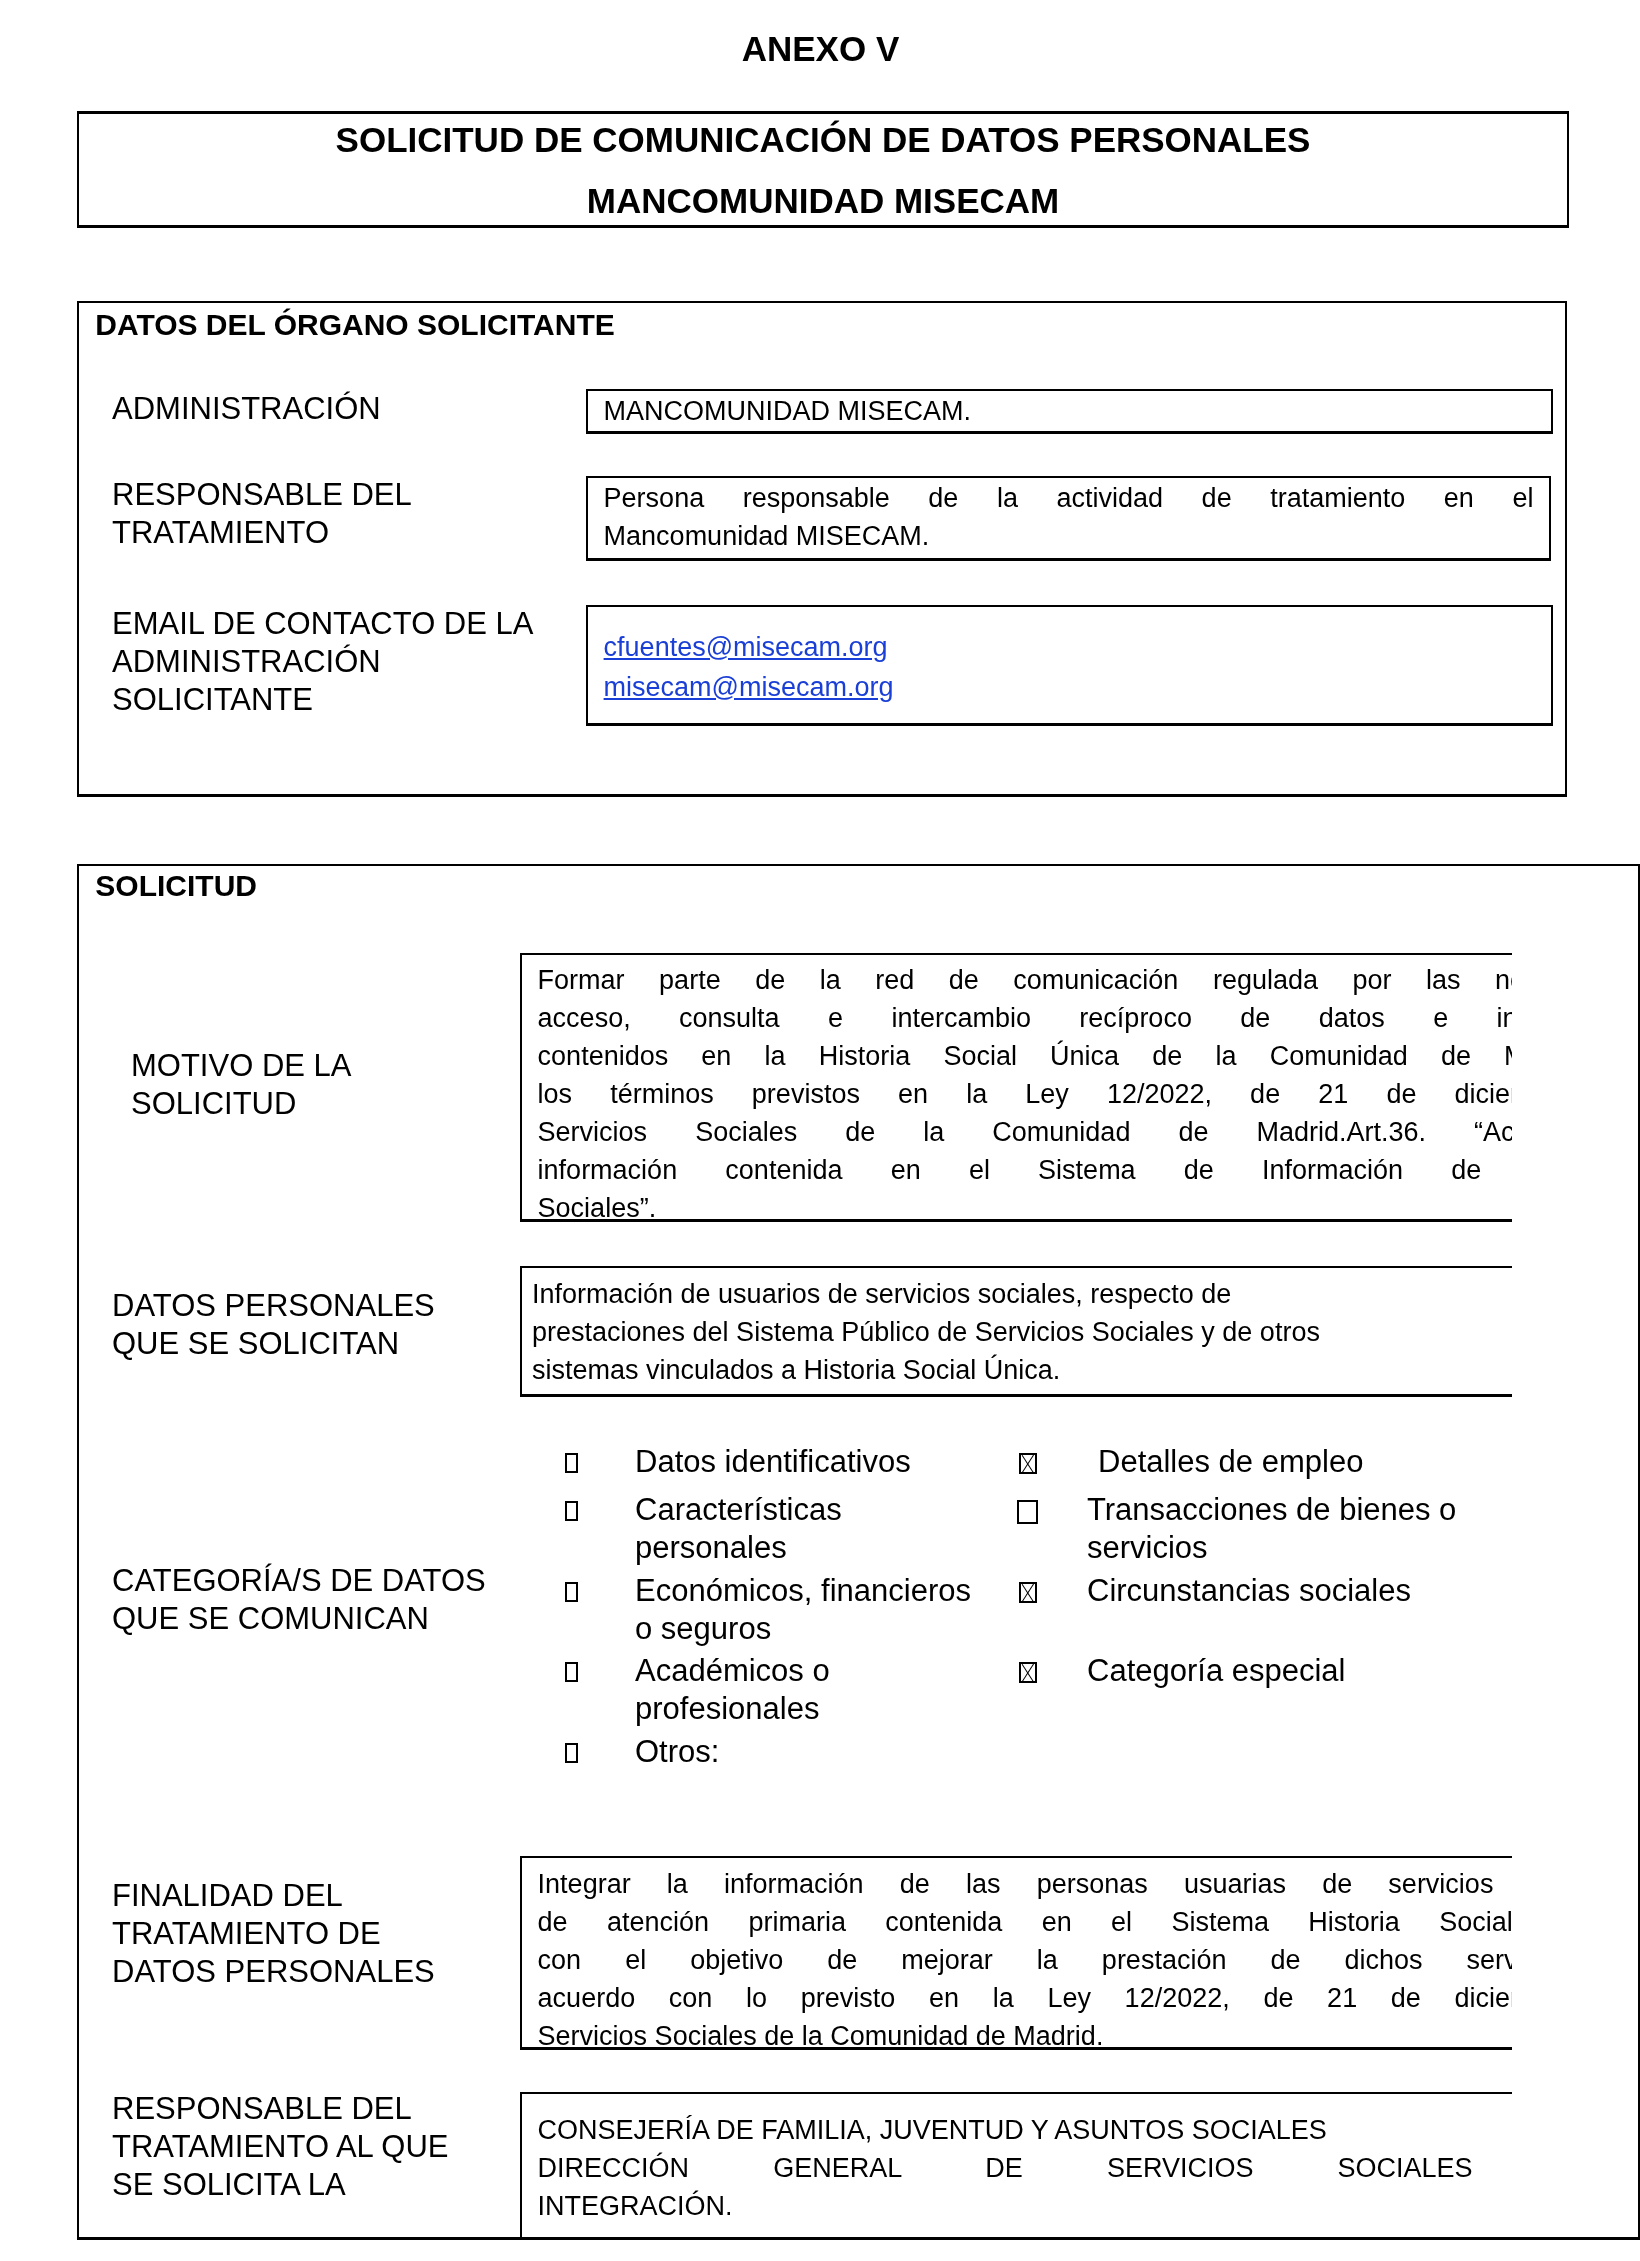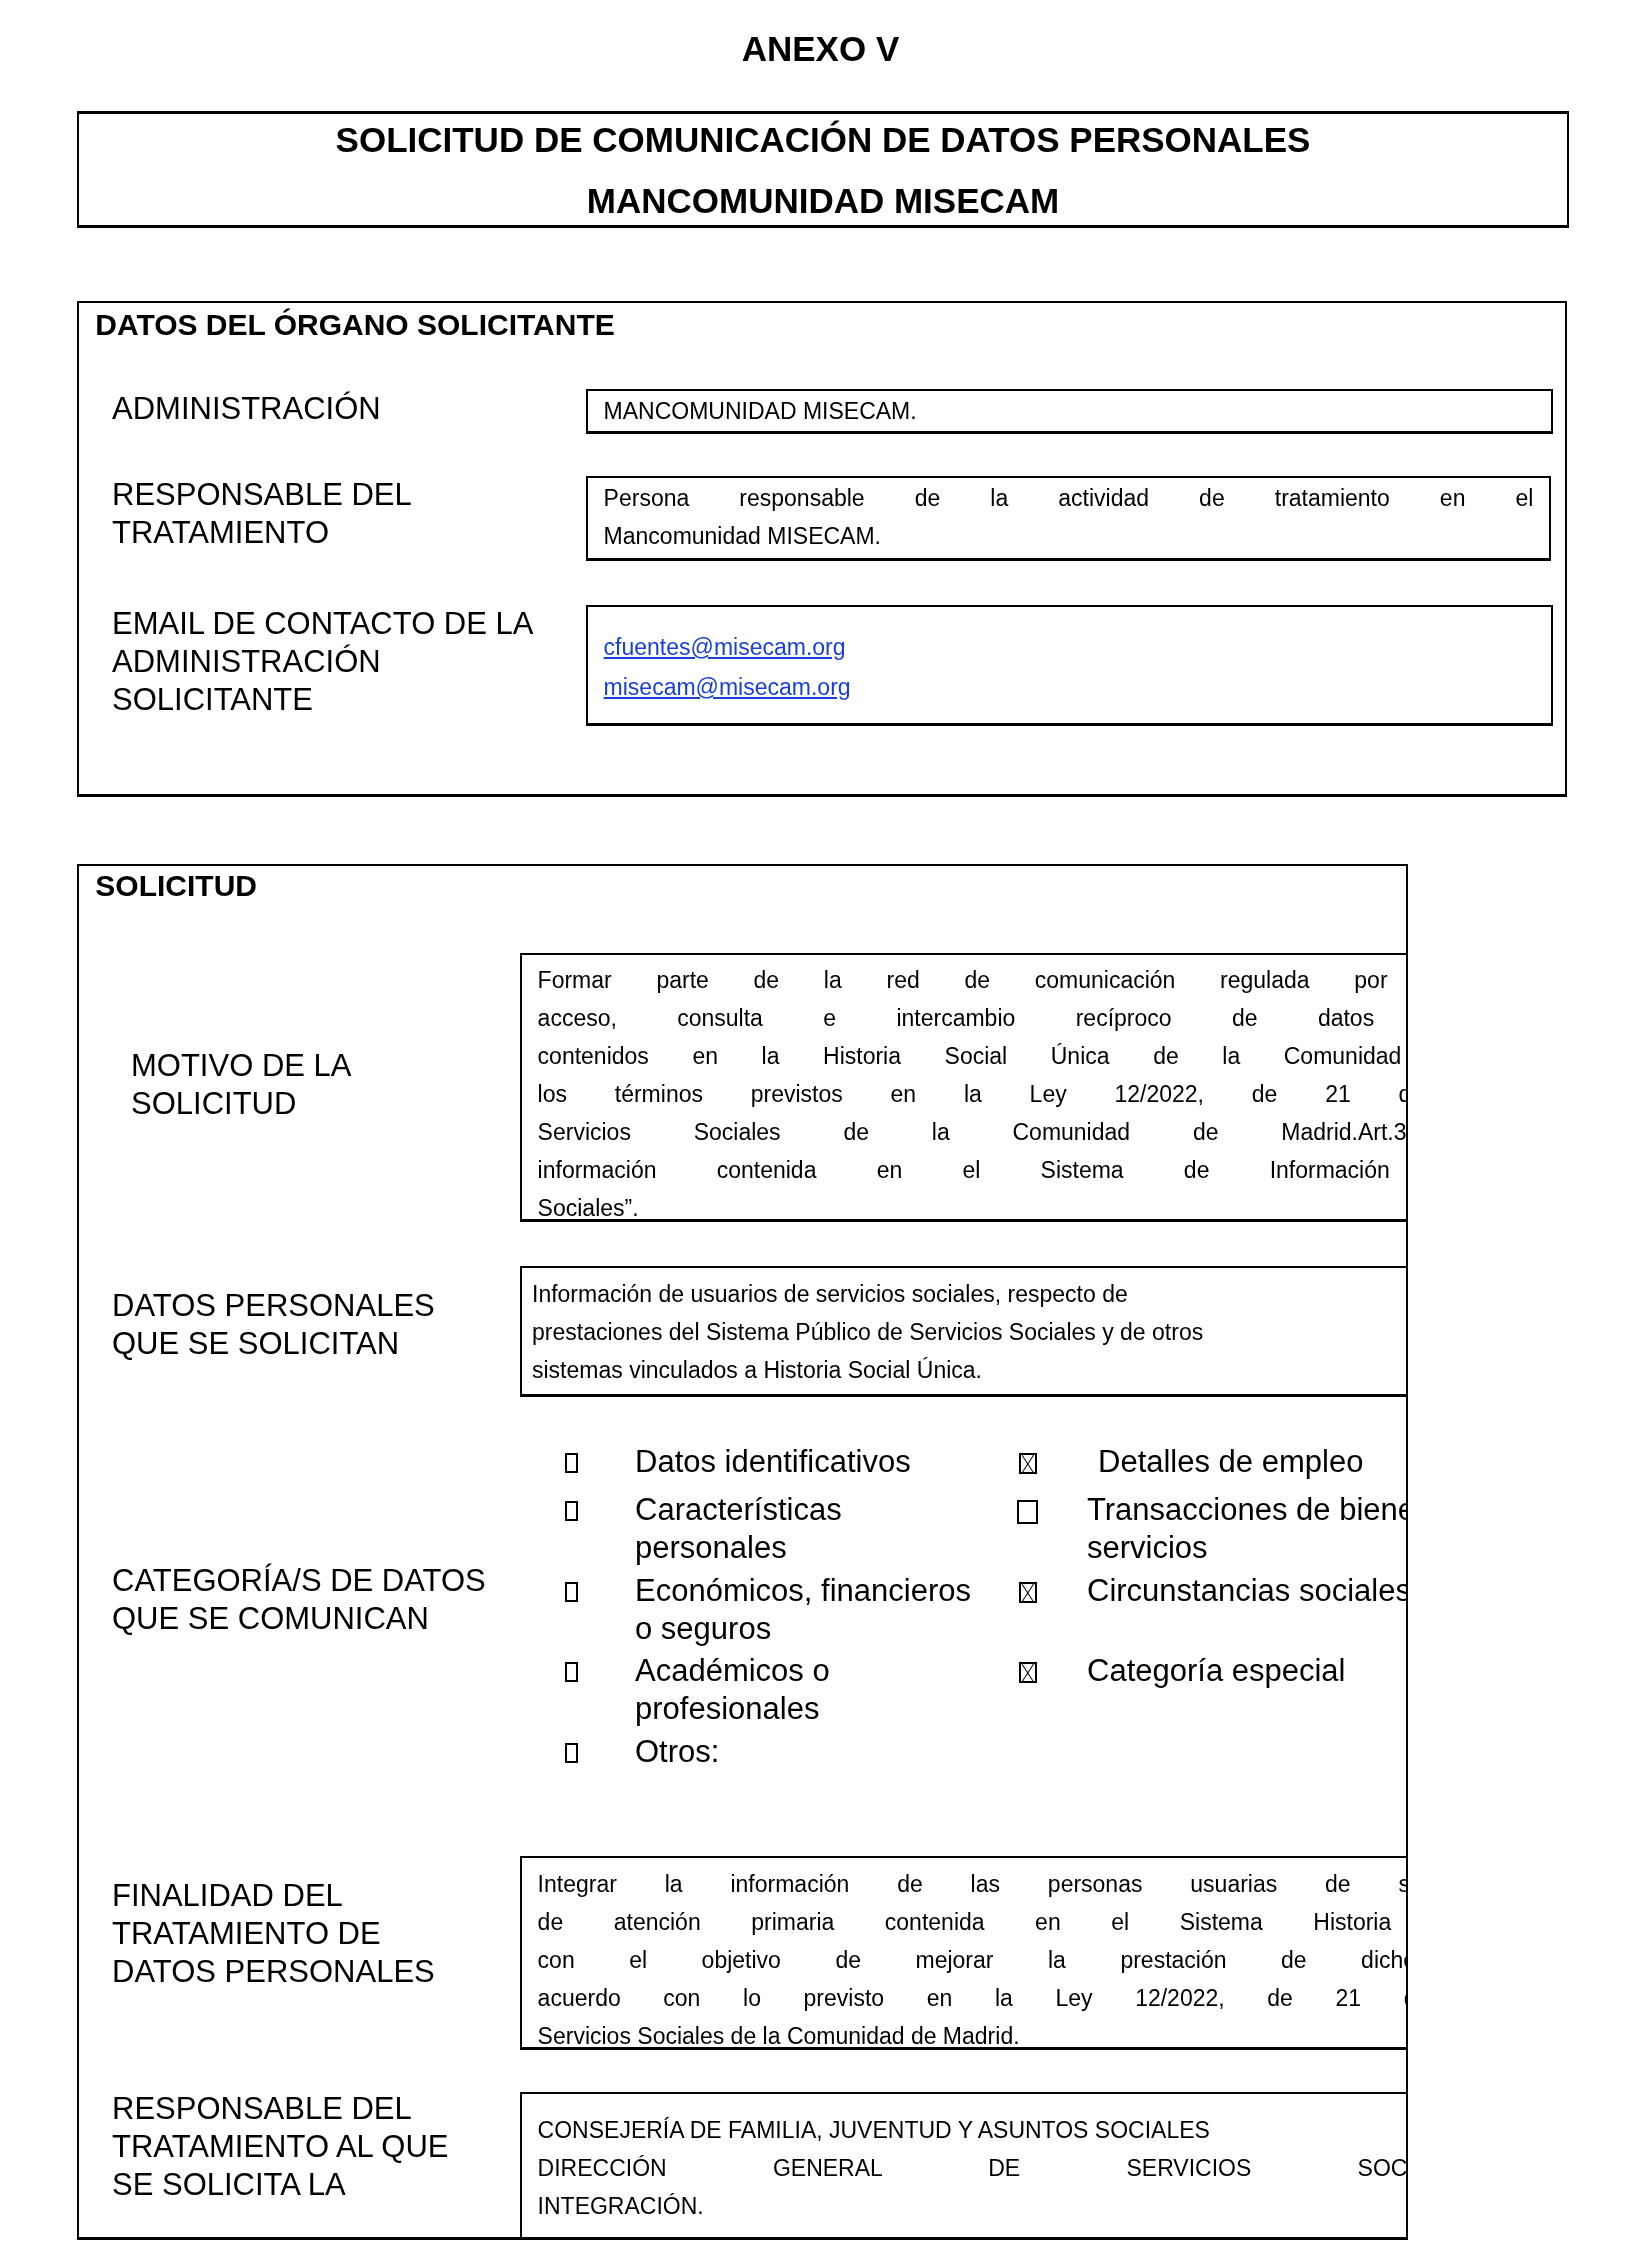--- a/index.html
+++ b/index.html
@@ -8,25 +8,25 @@
   .abs { position:absolute; }
   .anexo { left:0; width:1641px; top:27px; text-align:center; font-weight:bold; font-size:35px; line-height:43px; }
   .titlebox { left:77px; top:111px; width:1488px; height:111px; border:2.8px solid #000; border-top-width:3.5px; border-bottom-width:3.5px; }
   .titlebox .t { position:absolute; left:0; right:0; text-align:center; font-weight:bold; font-size:35px; line-height:43px; }
   .titlebox .t1 { top:4.3px; }
   .titlebox .t2 { top:65px; }
 
   .box { border:2.1px solid #000; border-bottom-width:3.5px; box-sizing:border-box; }
   .sec-title { font-weight:bold; font-size:30px; line-height:35px; }
   .label { font-size:31px; line-height:38px; }
-  .field { border:2.1px solid #000; border-bottom-width:3.5px; box-sizing:border-box; font-size:23px; line-height:38px; padding:0 15.6px; }
+  .field { border:2.1px solid #000; border-bottom-width:3.5px; box-sizing:border-box; font-size:27px; line-height:38px; padding:0 15.6px; }
   .justify { text-align:justify; text-align-last:left; }
   .link { color:#1a3fd6; text-decoration:underline; }
 
-  .solicitud-box { left:77px; top:864px; width:1331px; height:1376px; border:2.1px solid #000; border-bottom-width:3.5px; border-right-width:2.1px; box-sizing:border-box; overflow:hidden; }
+  .solicitud-box { left:77px; top:864px; width:1563px; height:1376px; border:2.1px solid #000; border-bottom-width:3.5px; border-right-width:2.1px; box-sizing:border-box; overflow:hidden; }
   .cb-box { display:inline-block; width:12.8px; height:20px; border:2.1px solid #000; box-sizing:border-box; position:relative; }
   .cb-box.checked { width:18.4px; height:21px; }
   .cb-box.checked::before, .cb-box.checked::after { content:""; position:absolute; left:50%; top:50%; width:1.4px; height:21px; background:#000; }
   .cb-box.checked::before { transform:translate(-50%,-50%) rotate(33deg); }
   .cb-box.checked::after { transform:translate(-50%,-50%) rotate(-33deg); }
   .cb-box.wide { width:21px; height:24px; }
   .cb-label { position:absolute; font-size:31px; line-height:38px; white-space:nowrap; }
 </style>
 </head>
 <body>

